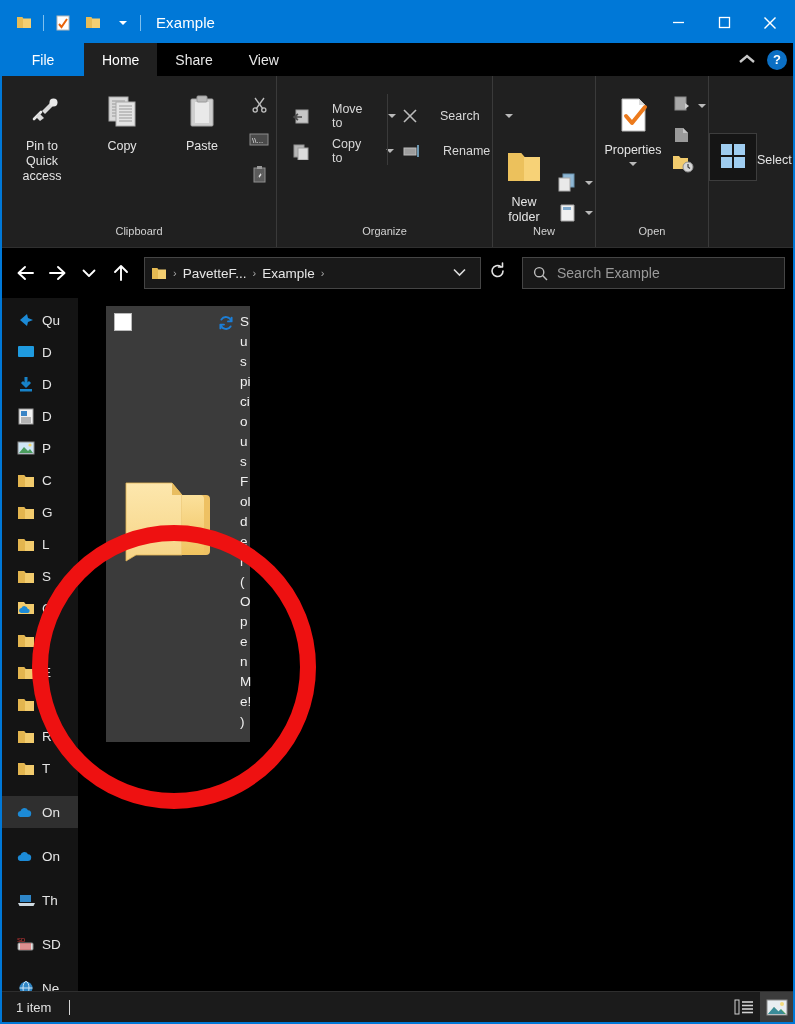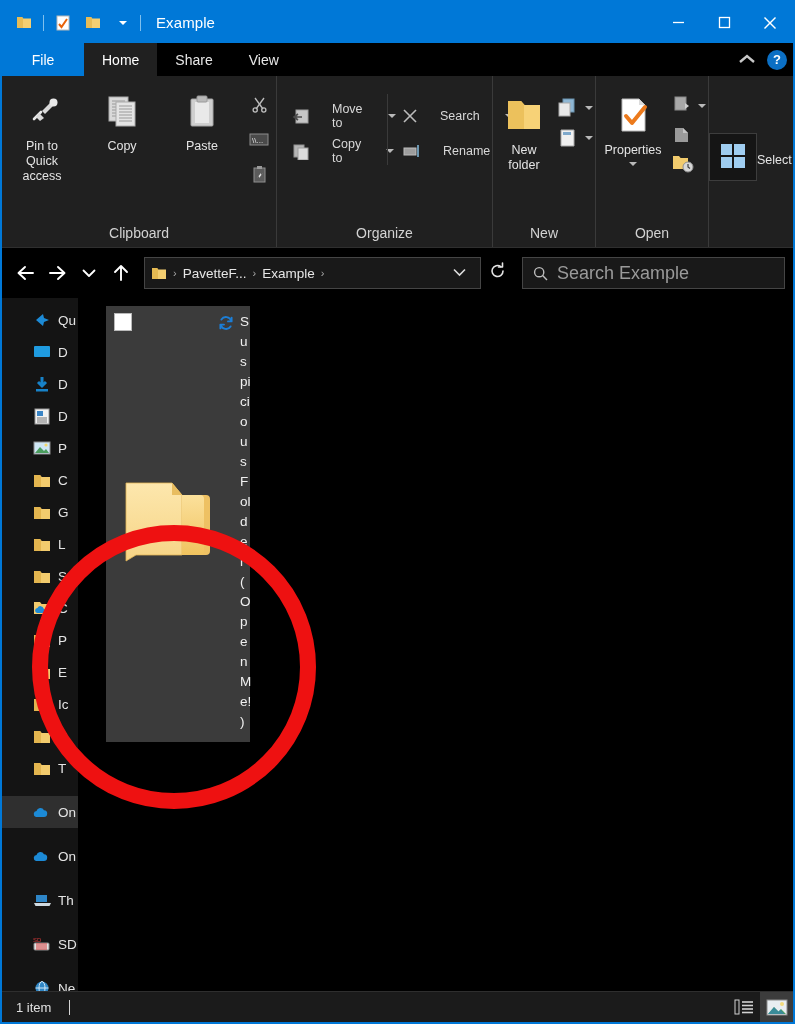--- a/index.html
+++ b/index.html
@@ -82,21 +82,21 @@
   }
   .rgroup {
     position:relative;
     display:flex; flex-direction:column;
     border-right:1px solid #3a3a3a;
     padding-top:6px;
   }
   .rgroup:last-child { border-right:none; }
   .rgroup-body { flex:1; display:flex; align-items:flex-start; }
   .rgroup-label {
-    text-align:center; font-size:14px; color:#d2d2d2;
+    text-align:center; font-size:11px; color:#d2d2d2;
     padding-bottom:6px; height:22px;
   }
   .bigbtn {
     display:flex; flex-direction:column; align-items:center;
     padding:6px 8px 0; width:80px;
   }
   .bigbtn .lbl {
     font-size:12.5px; color:#e4e4e4; text-align:center;
     line-height:15px; margin-top:5px;
   }
@@ -140,35 +140,35 @@
   .crumb { font-size:13.5px; color:#e6e6e6; white-space:nowrap; }
   .crumb-sep { color:#a9a9a9; font-size:11px; padding:0 2px; }
   .addr-spacer { flex:1; }
   .addr-caret { padding:0 8px; color:#dcdcdc; font-size:11px; }
   .refresh { padding:0 6px; color:#e4e4e4; font-size:16px; }
   .searchbox {
     width:263px; height:32px; margin-left:8px;
     border:1px solid #454545; background:#191919;
     display:flex; align-items:center; gap:9px; padding:0 10px;
   }
-  .search-ph { font-size:18px; color:#9a9a9a; }
+  .search-ph { font-size:14px; color:#9a9a9a; }
 
   
   .content { flex:1; display:flex; min-height:0; position:relative; background:#000; }
 
   .sidebar {
     width:76px; flex:0 0 76px;
     background:#141414;
     padding-top:6px;
     overflow:hidden;
     position:relative;
   }
   .navitem {
     height:32px; display:flex; align-items:center; gap:6px;
-    padding-left:30px; font-size:13.5px; color:#e4e4e4;
+    padding-left:14px; font-size:13.5px; color:#e4e4e4;
     white-space:nowrap; overflow:hidden;
   }
   .navitem.sel { background:#2f2f2f; }
   .navitem .glyph { width:20px; flex:0 0 20px; display:flex; align-items:center; justify-content:center;}
   .nav-gap { height:12px; }
 
   .filepane {
     flex:1; background:#000; position:relative; padding:8px 0 0 28px;
   }
   .tile {
@@ -405,21 +405,21 @@
               </svg>
             </div>
             <span>Rename</span>
           </div>
         </div>
       </div>
       <div class="rgroup-label">Organize</div>
     </div>
 
     <div class="rgroup" style="width:112px;">
-      <div class="rgroup-body" style="padding-top:4px;">
+      <div class="rgroup-body" style="padding-top:4px;align-items:flex-end;">
         <div class="bigbtn" style="width:62px;">
           <div class="ico">
             <svg width="42" height="38" viewBox="0 0 42 38">
               <path d="M5 5h13l3.5 4H37v24H5z" fill="#f7d277"></path>
               <path d="M5 5h13l3.5 4H21v24H5z" fill="#ecc15c"></path>
             </svg>
           </div>
           <div class="lbl">New folder</div>
         </div>
         <div class="stackcol">

